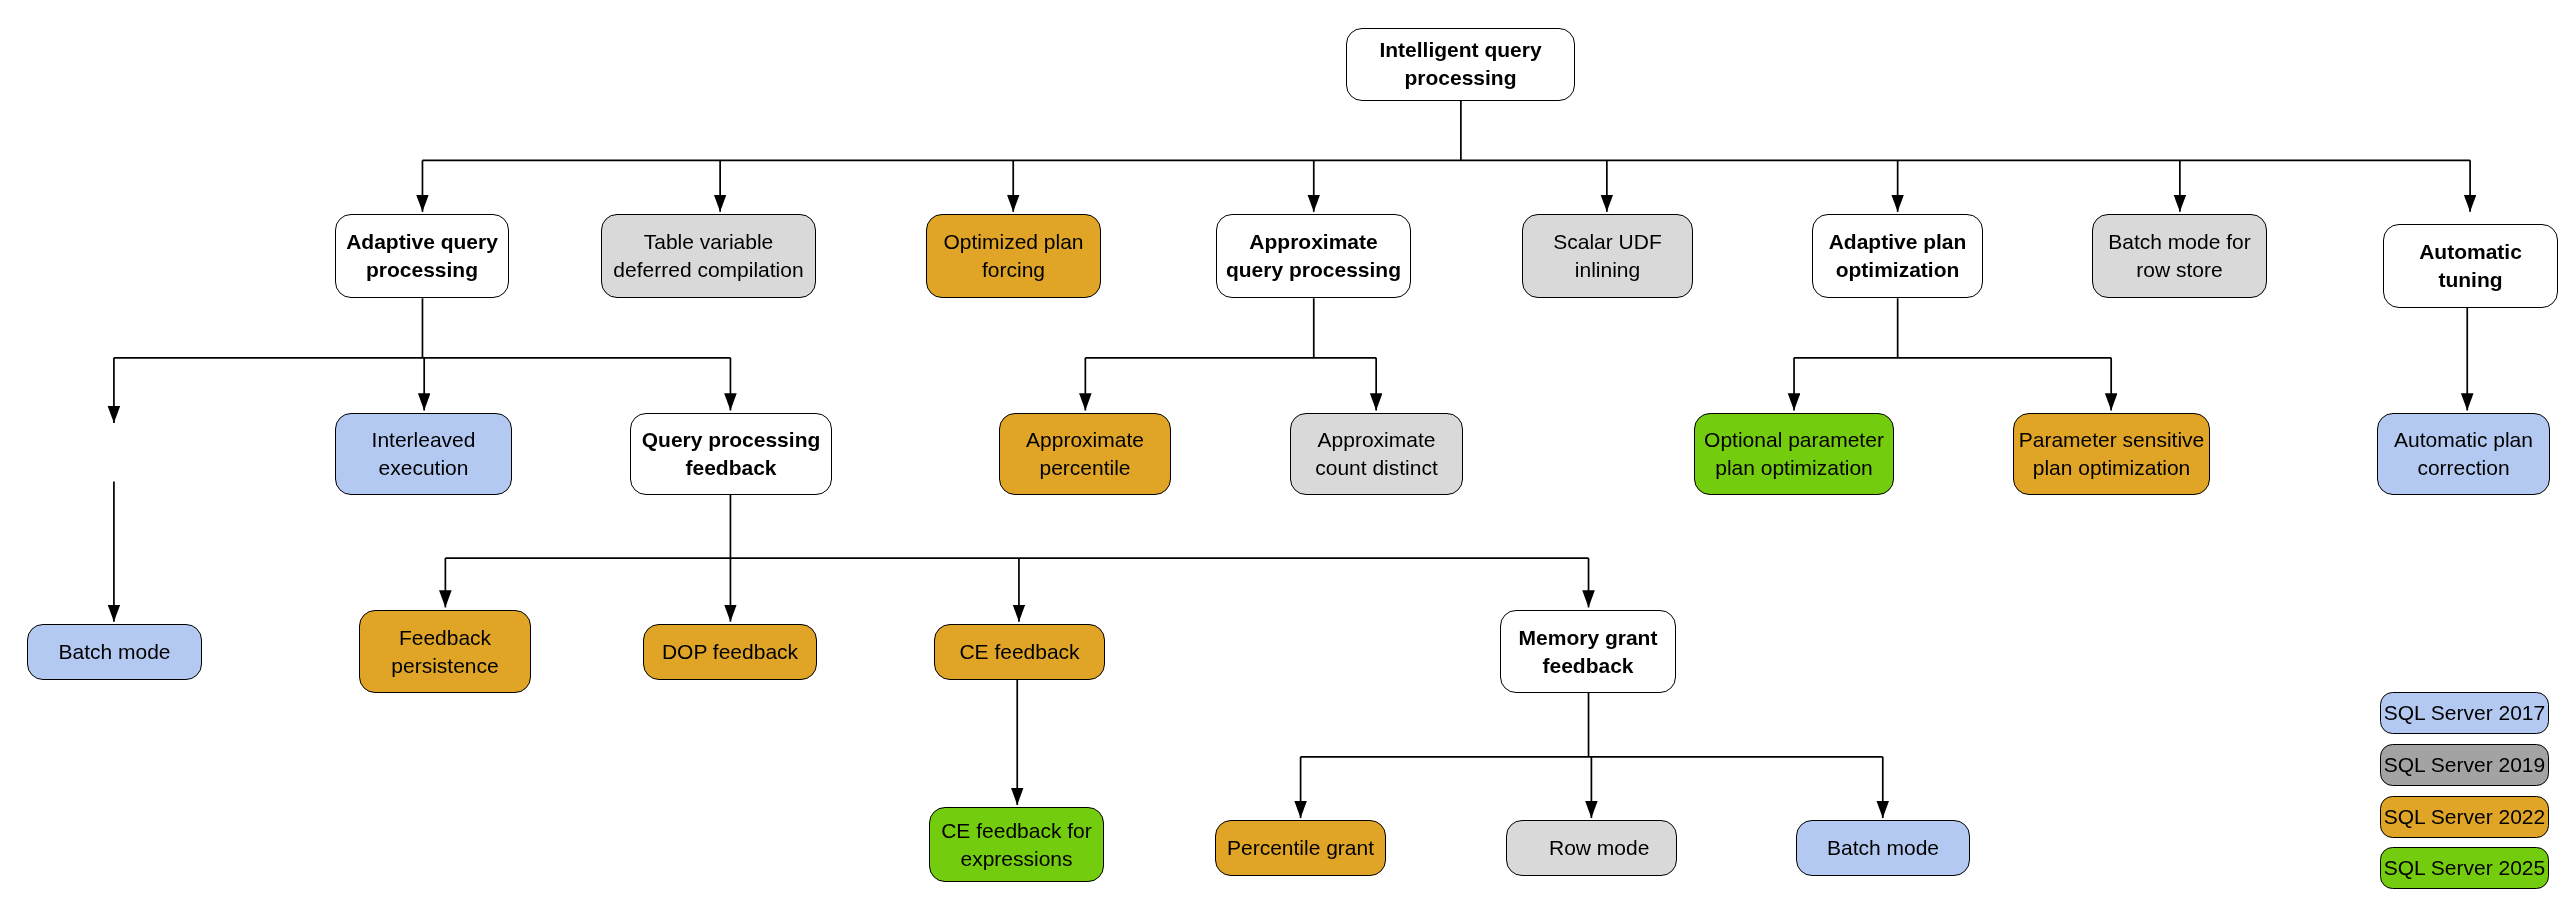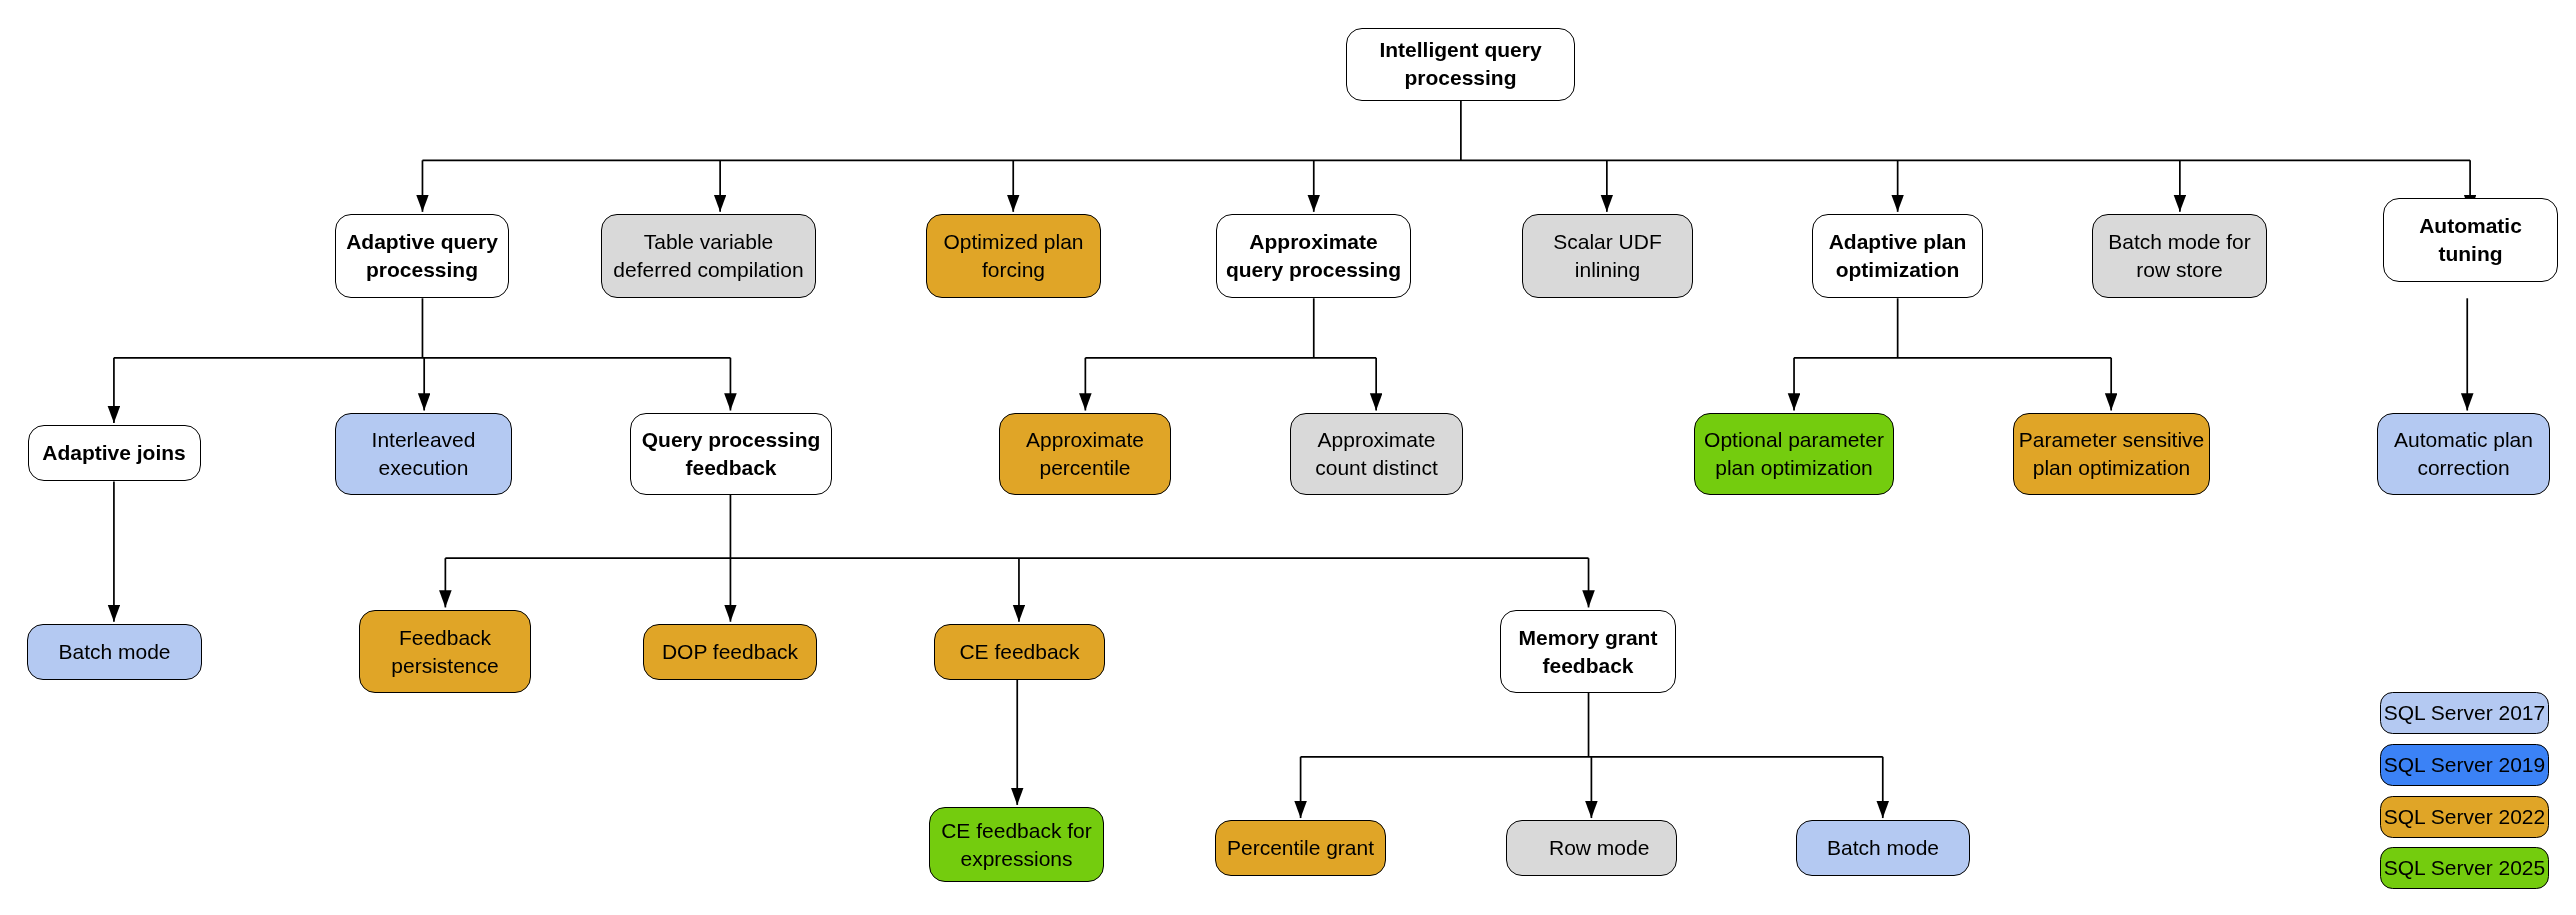--- a/index.html
+++ b/index.html
@@ -90,23 +90,22 @@
 
   <div class="node bold" style="left: 1346px; top: 27.5px; width: 229px; height: 73px; background: rgb(255, 255, 255);">Intelligent query processing</div>
 
   <div class="node bold" style="left: 335px; top: 214px; width: 174px; height: 84px; background: rgb(255, 255, 255);">Adaptive query processing</div>
   <div class="node" style="left: 601px; top: 214px; width: 215px; height: 84px; background: rgb(217, 217, 217);">Table variable deferred compilation</div>
   <div class="node" style="left: 926px; top: 214px; width: 175px; height: 84px; background: rgb(224, 165, 39);">Optimized plan forcing</div>
   <div class="node bold" style="left: 1216px; top: 214px; width: 195px; height: 84px; background: rgb(255, 255, 255);">Approximate query processing</div>
   <div class="node" style="left: 1522px; top: 214px; width: 171px; height: 84px; background: rgb(217, 217, 217);">Scalar UDF inlining</div>
   <div class="node" style="left: 2092px; top: 214px; width: 175px; height: 84px; background: rgb(217, 217, 217);">Batch mode for row store</div>
   <div class="node bold" style="left: 1812px; top: 214px; width: 171px; height: 84px; background: rgb(255, 255, 255);">Adaptive plan optimization</div>
-  <div class="node bold" style="left: 2383px; top: 198px; width: 175px; height: 84px; padding: 12px 26px; background: rgb(255, 255, 255);">Automatic tuning</div>
+  <div class="node bold" style="left: 2383px; top: 224px; width: 175px; height: 84px; padding: 12px 26px; background: rgb(255, 255, 255);">Automatic tuning</div>
 
-  <div class="node bold one" style="left: 27.5px; top: 425px; width: 173px; height: 56px; background: rgb(255, 255, 255);">Adaptive joins</div>
   <div class="node" style="left: 335px; top: 413px; width: 177px; height: 82px; background: rgb(180, 201, 242);">Interleaved execution</div>
   <div class="node bold" style="left: 630px; top: 413px; width: 202px; height: 82px; background: rgb(255, 255, 255);">Query processing feedback</div>
   <div class="node" style="left: 999px; top: 413px; width: 172px; height: 82px; background: rgb(224, 165, 39);">Approximate percentile</div>
   <div class="node" style="left: 1290px; top: 413px; width: 173px; height: 82px; background: rgb(217, 217, 217);">Approximate count distinct</div>
   <div class="node" style="left: 1694px; top: 413px; width: 200px; height: 82px; background: rgb(116, 204, 14);">Optional parameter plan optimization</div>
   <div class="node" style="left: 2013px; top: 413px; width: 197px; height: 82px; background: rgb(224, 165, 39);">Parameter sensitive plan optimization</div>
   <div class="node" style="left: 2377px; top: 413px; width: 173px; height: 82px; background: rgb(180, 201, 242);">Automatic plan correction</div>
 
   <div class="node one" style="left: 27px; top: 624px; width: 175px; height: 56px; background: rgb(180, 201, 242);">Batch mode</div>
   <div class="node" style="left: 359px; top: 610px; width: 172px; height: 83px; background: rgb(224, 165, 39);">Feedback persistence</div>
@@ -114,19 +113,19 @@
   <div class="node one" style="left: 934px; top: 624px; width: 171px; height: 56px; background: rgb(224, 165, 39);">CE feedback</div>
   <div class="node bold" style="left: 1500px; top: 610px; width: 176px; height: 83px; background: rgb(255, 255, 255);">Memory grant feedback</div>
 
   <div class="node" style="left: 929px; top: 807px; width: 175px; height: 75px; background: rgb(116, 204, 14);">CE feedback for expressions</div>
   <div class="node one" style="left: 1215px; top: 820px; width: 171px; height: 56px; background: rgb(224, 165, 39);">Percentile grant</div>
   <div class="node one" style="left: 1506px; top: 820px; width: 171px; height: 56px; background: rgb(217, 217, 217); padding-left: 20px;">Row mode</div>
   <div class="node one" style="left: 1796px; top: 820px; width: 174px; height: 56px; background: rgb(180, 201, 242);">Batch mode</div>
 
   <div>
     <div class="pill" style="left: 2380px; top: 692px; background: rgb(180, 201, 242);">SQL Server 2017</div>
-    <div class="pill" style="left: 2380px; top: 744px; background: #3b82f6;">SQL Server 2019</div>
+    <div class="pill" style="left: 2380px; top: 744px; background: #a3a3a3;">SQL Server 2019</div>
     <div class="pill" style="left: 2380px; top: 796px; background: rgb(224, 165, 39);">SQL Server 2022</div>
     <div class="pill" style="left: 2380px; top: 847px; background: rgb(116, 204, 14);">SQL Server 2025</div>
   </div>
 
 </div>
 
 
 </body></html>

